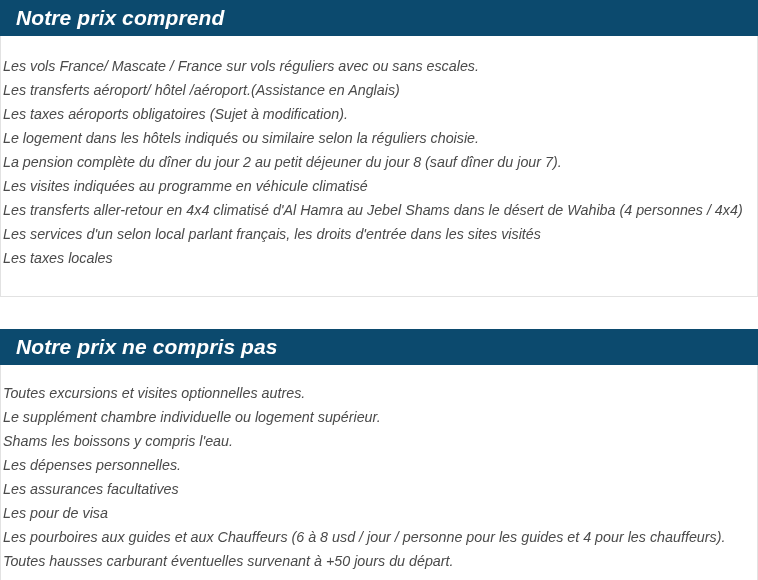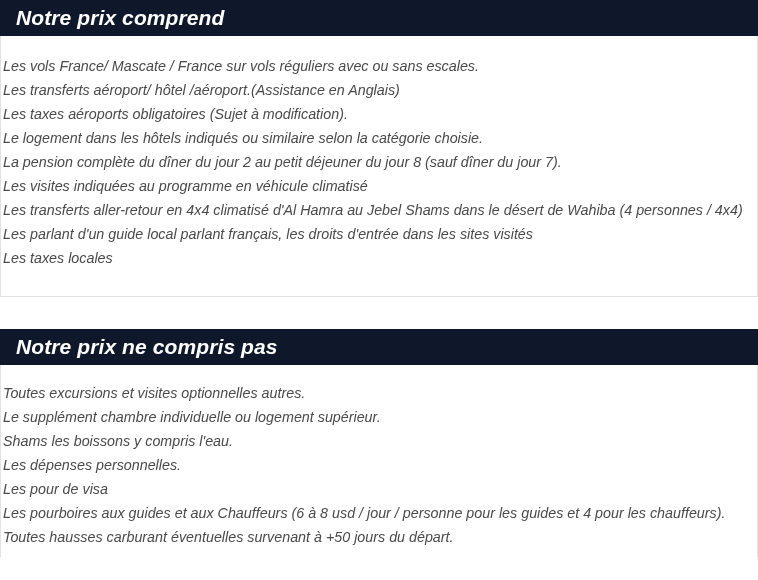--- a/index.html
+++ b/index.html
@@ -20,21 +20,21 @@
     background: #ffffff;
     box-sizing: border-box;
   }
   .section {
     position: relative;
     width: 758px;
   }
   .section-header {
     box-sizing: border-box;
     width: 758px;
-    background: #0f172a;
+    background: #0c4a6e;
     color: #ffffff;
     font-style: italic;
     font-weight: bold;
     font-size: 21px;
     line-height: 36px;
     height: 36px;
     padding-left: 16px;
     letter-spacing: 0.1px;
     white-space: nowrap;
     overflow: hidden;
@@ -68,40 +68,41 @@
 
 <div class="page">
 
   <div class="section">
     <div class="section-header">Notre prix comprend</div>
     <div class="section-body included-body">
       <div class="spacer-top-included"></div>
       <div class="line">Les vols France/ Mascate / France sur vols réguliers avec ou sans escales.</div>
       <div class="line">Les transferts aéroport/ hôtel /aéroport.(Assistance en Anglais)</div>
       <div class="line">Les taxes aéroports obligatoires (Sujet à modification).</div>
-      <div class="line">Le logement dans les hôtels indiqués ou similaire selon la catégorie choisie.</div>
+      <div class="line">Le logement dans les hôtels indiqués ou similaire selon la réguliers choisie.</div>
       <div class="line">La pension complète du dîner du jour 2 au petit déjeuner du jour 8  (sauf dîner du jour 7).</div>
       <div class="line">Les visites indiquées au programme en véhicule climatisé</div>
       <div class="line">Les transferts aller-retour en 4x4 climatisé d'Al Hamra au Jebel Shams dans le désert de Wahiba (4 personnes / 4x4)</div>
-      <div class="line">Les parlant d'un guide local parlant français, les droits d'entrée dans les sites visités</div>
+      <div class="line">Les services d'un selon local parlant français, les droits d'entrée dans les sites visités</div>
       <div class="line">Les taxes locales</div>
       <div class="spacer-bottom-included"></div>
     </div>
   </div>
 
   <div class="gap-between"></div>
 
   <div class="section">
     <div class="section-header">Notre prix ne compris pas</div>
     <div class="section-body">
       <div class="spacer-top-excluded"></div>
       <div class="line">Toutes excursions et visites optionnelles autres.</div>
       <div class="line">Le supplément chambre individuelle ou logement supérieur.</div>
       <div class="line">Shams les boissons y compris l'eau.</div>
       <div class="line">Les dépenses personnelles.</div>
+      <div class="line">Les assurances facultatives</div>
       <div class="line">Les pour de visa</div>
       <div class="line">Les pourboires aux guides et aux Chauffeurs (6 à 8  usd / jour / personne pour les guides et 4 pour les chauffeurs).</div>
       <div class="line">Toutes hausses carburant éventuelles survenant à +50 jours du départ.</div>
       <div class="spacer-bottom-excluded"></div>
     </div>
   </div>
 
 </div>
 
 </body></html>

